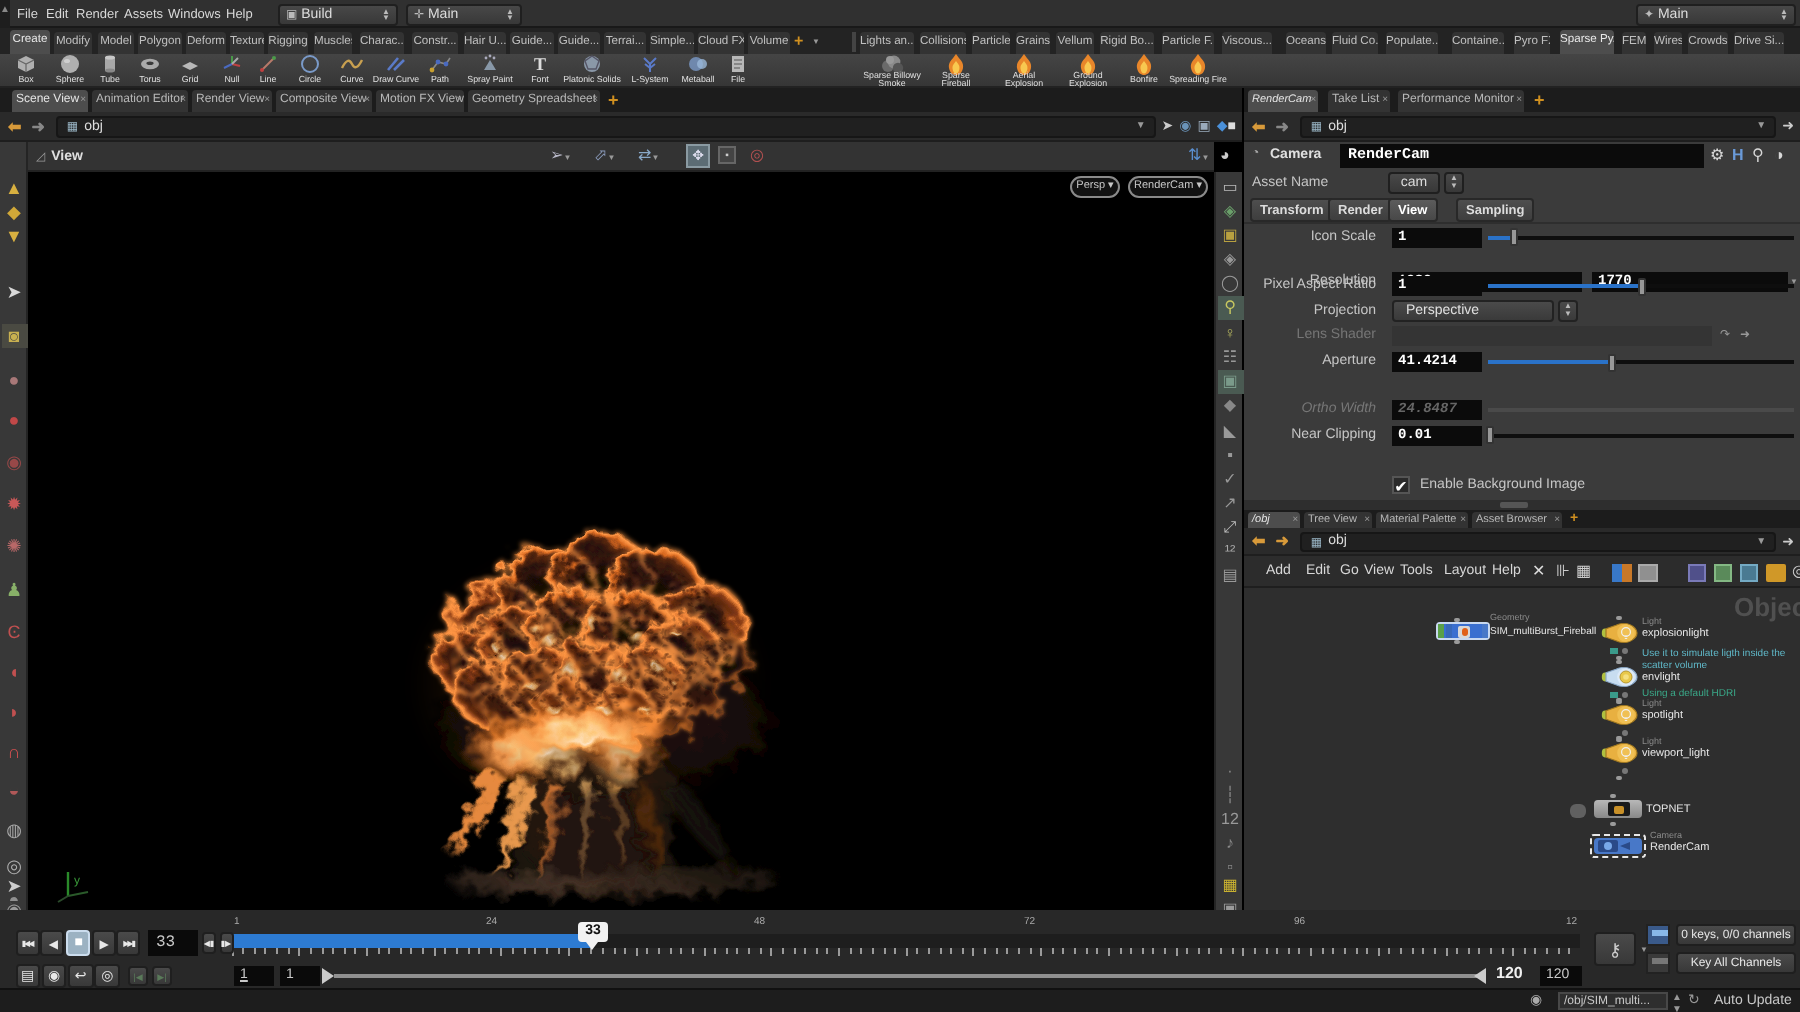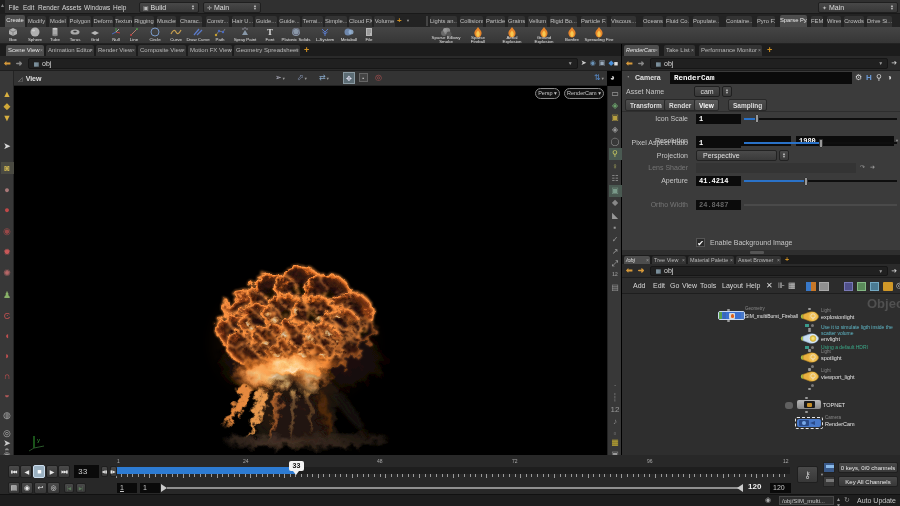--- a/index.html
+++ b/index.html
@@ -587,21 +587,21 @@
     <div class="prow" style="top:56.5px;">
       <span class="plabel">Icon Scale</span>
       <span class="pfield" style="left:74px; width:45px;">1</span>
       <div class="sl-track" style="left:122px; width:153px;"></div>
       <div class="sl-fill" style="left:122px; width:13px;"></div>
       <div class="sl-handle" style="left:133px;"></div>
     </div>
     <div class="prow" style="top:79px;">
       <span class="plabel">Resolution</span>
       <span class="pfield" style="left:74px; width:95px;">1920</span>
-      <span class="pfield" style="left:174px; width:98px;">1980</span>
+      <span class="pfield" style="left:174px; width:98px;">1770</span>
       <span style="position:absolute; left:273px; top:3px; color:#999; font-size:4px">▼</span>
     </div>
     <div class="prow" style="top:81.3px;">
       <span class="plabel">Pixel Aspect Ratio</span>
       <span class="pfield" style="left:74px; width:45px;">1</span>
       <div class="sl-track" style="left:122px; width:153px;"></div>
       <div class="sl-fill" style="left:122px; width:77px;"></div>
       <div class="sl-handle" style="left:197px;"></div>
     </div>
     <div class="prow" style="top:93.7px;">
@@ -615,24 +615,30 @@
       <span style="position:absolute; left:238px; top:1px; font-size:6px; color:#999">↷</span>
       <span style="position:absolute; left:248px; top:1px; font-size:6px; color:#999">➜</span>
     </div>
     <div class="prow" style="top:119px;">
       <span class="plabel">Aperture</span>
       <span class="pfield" style="left:74px; width:45px;">41.4214</span>
       <div class="sl-track" style="left:122px; width:153px;"></div>
       <div class="sl-fill" style="left:122px; width:62px;"></div>
       <div class="sl-handle" style="left:182px;"></div>
     </div>
-    <div class="prow" style="top:143.3px;">
+    <div class="prow" style="top:143.3px;font-style:italic;">
       <span class="plabel dis">Ortho Width</span>
       <span class="pfield" style="left:74px; width:45px;color:#666;">24.8487</span>
       <div class="sl-track" style="left:122px; width:153px; background:#4a4a4a;"></div>
+    </div>
+    <div class="prow" style="top:155.7px;">
+      <span class="plabel">Near Clipping</span>
+      <span class="pfield" style="left:74px; width:45px;">0.01</span>
+      <div class="sl-track" style="left:122px; width:153px;"></div>
+      <div class="sl-handle" style="left:121px;"></div>
     </div>
     <div class="prow" style="top:180.5px;">
       <span style="position:absolute; left:74px; top:1px; width:9px; height:9px; background:#2a2a2a; border:1px solid #555; color:#fff; font-size:8px; line-height:9px; text-align:center;">✔</span>
       <span style="position:absolute; left:88px; top:2px; font-size:7px; color:#c6c6c6">Enable Background Image</span>
     </div>
     <div class="prow" style="top:192.9px;">
       <span class="pfield" style="left:74px; width:198px;"></span>
     </div>
     <div style="position:absolute; left:0; top:194px; width:278px; height:5px; background:#2e2e2e;">
       <span style="position:absolute; left:128px; top:1px; width:14px; height:3px; background:#555; border-radius:1px;"></span>

